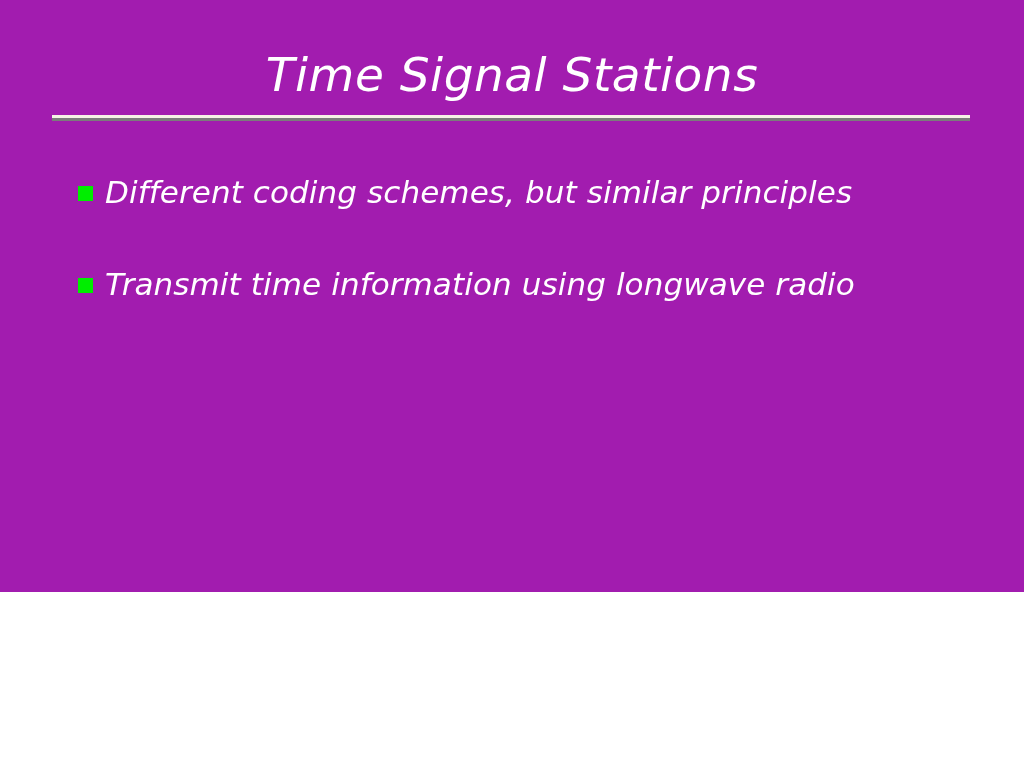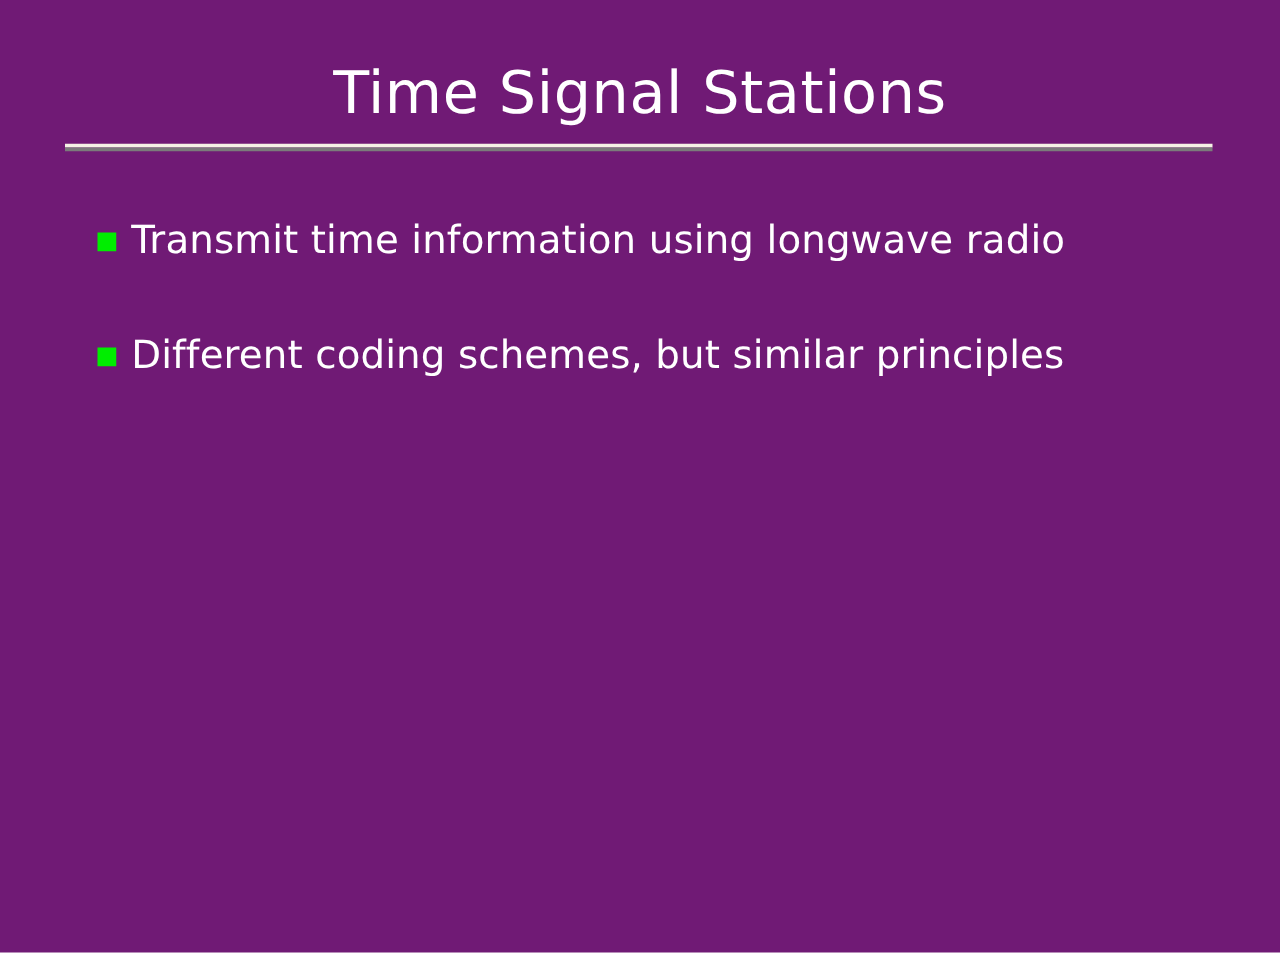--- a/index.html
+++ b/index.html
@@ -10,23 +10,24 @@
   body {
     width: 1024px;
     height: 768px;
     overflow: hidden;
     font-family: "DejaVu Sans", sans-serif;
   }
 
   #slide {
     position: relative;
     width: 1024px;
-    height: 762px;
-    background: #701a75;
+    height: 592px;
+    background: #a21caf;
     box-sizing: border-box;
+    font-style: italic;
   }
 
   
   #title-block {
     position: absolute;
     left: 0;
     top: 48px;
     width: 1024px;
     text-align: center;
   }
@@ -115,24 +116,24 @@
 
   <div id="title-rule">
     <div class="rule-light"></div>
     <div class="rule-shadow"></div>
   </div>
 
   <div id="bullet-list">
 
     <div class="bullet-row">
       <span class="bullet-marker"></span>
-      <span class="bullet-text">Transmit time information using longwave radio</span>
+      <span class="bullet-text">Different coding schemes, but similar principles</span>
     </div>
 
     <div class="bullet-row">
       <span class="bullet-marker"></span>
-      <span class="bullet-text">Different coding schemes, but similar principles</span>
+      <span class="bullet-text">Transmit time information using longwave radio</span>
     </div>
 
 
   </div>
 
 </div>
 
 </body></html>

